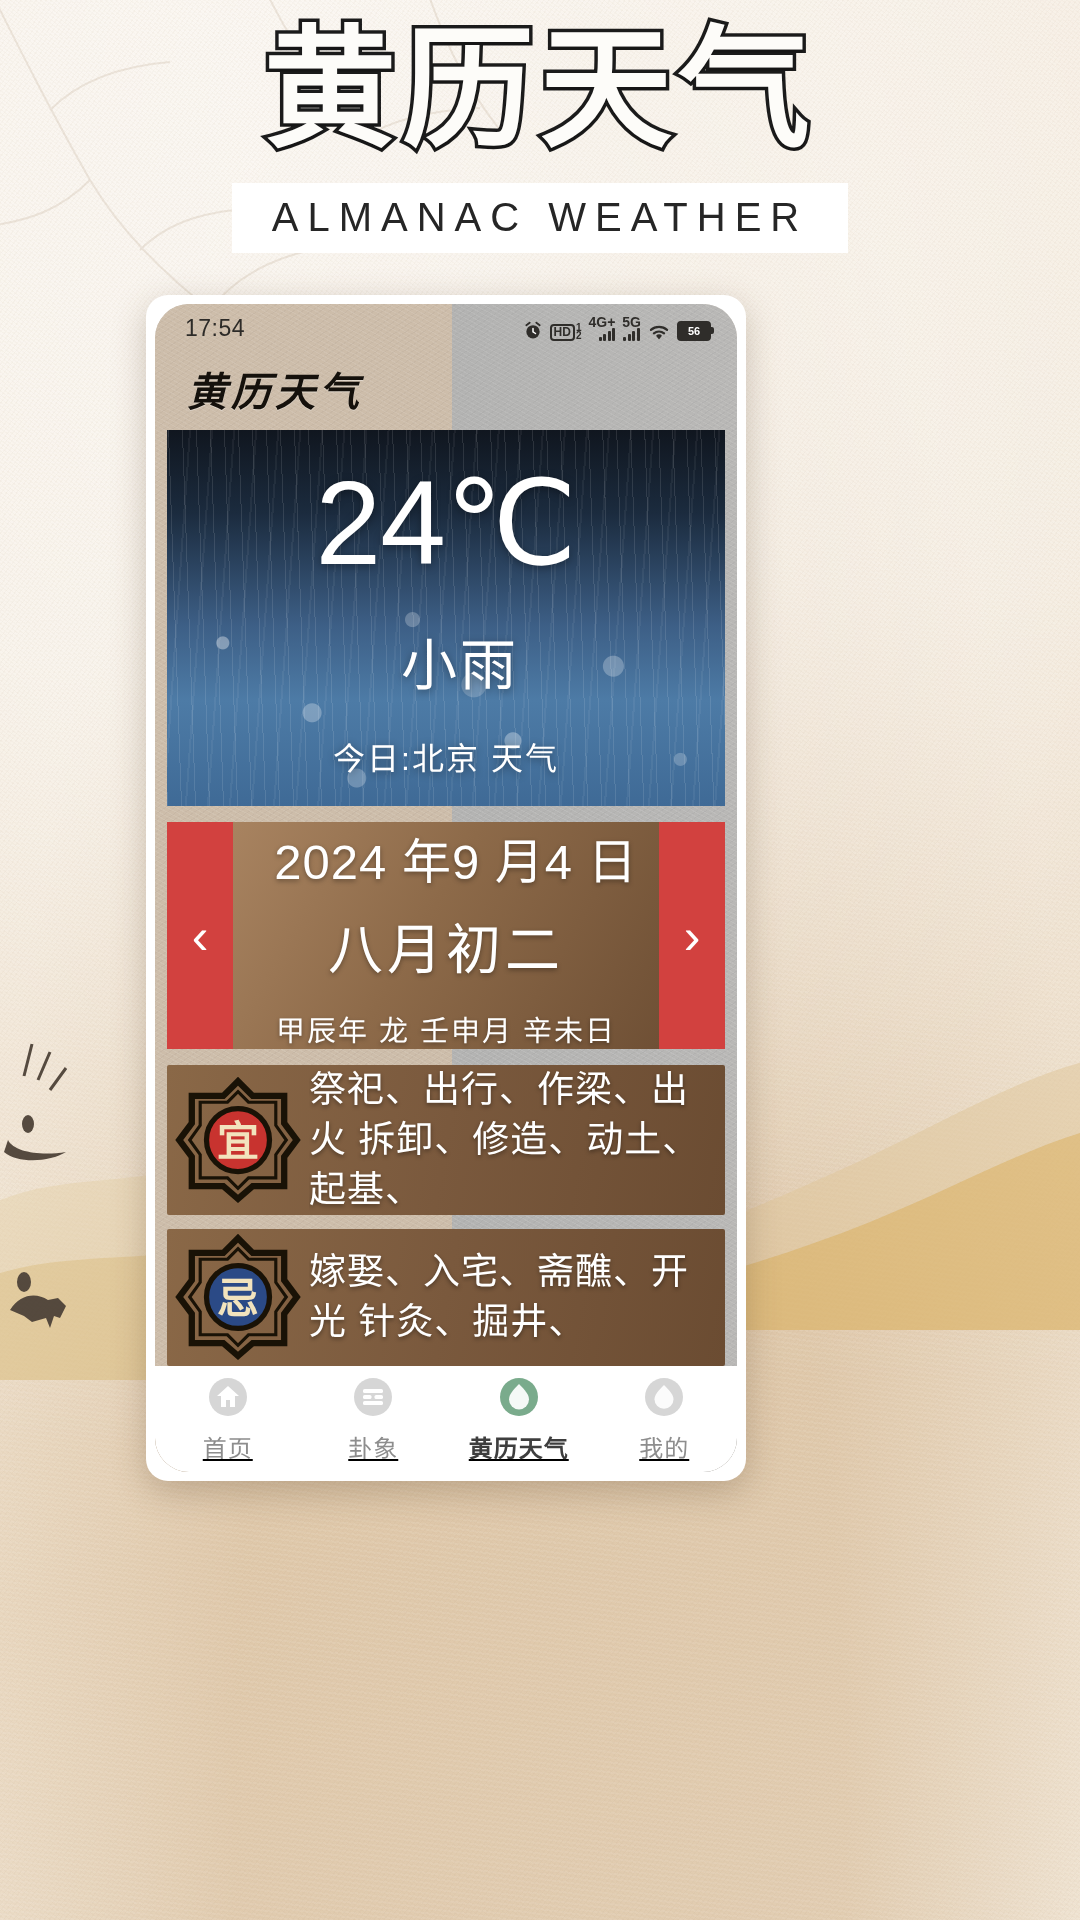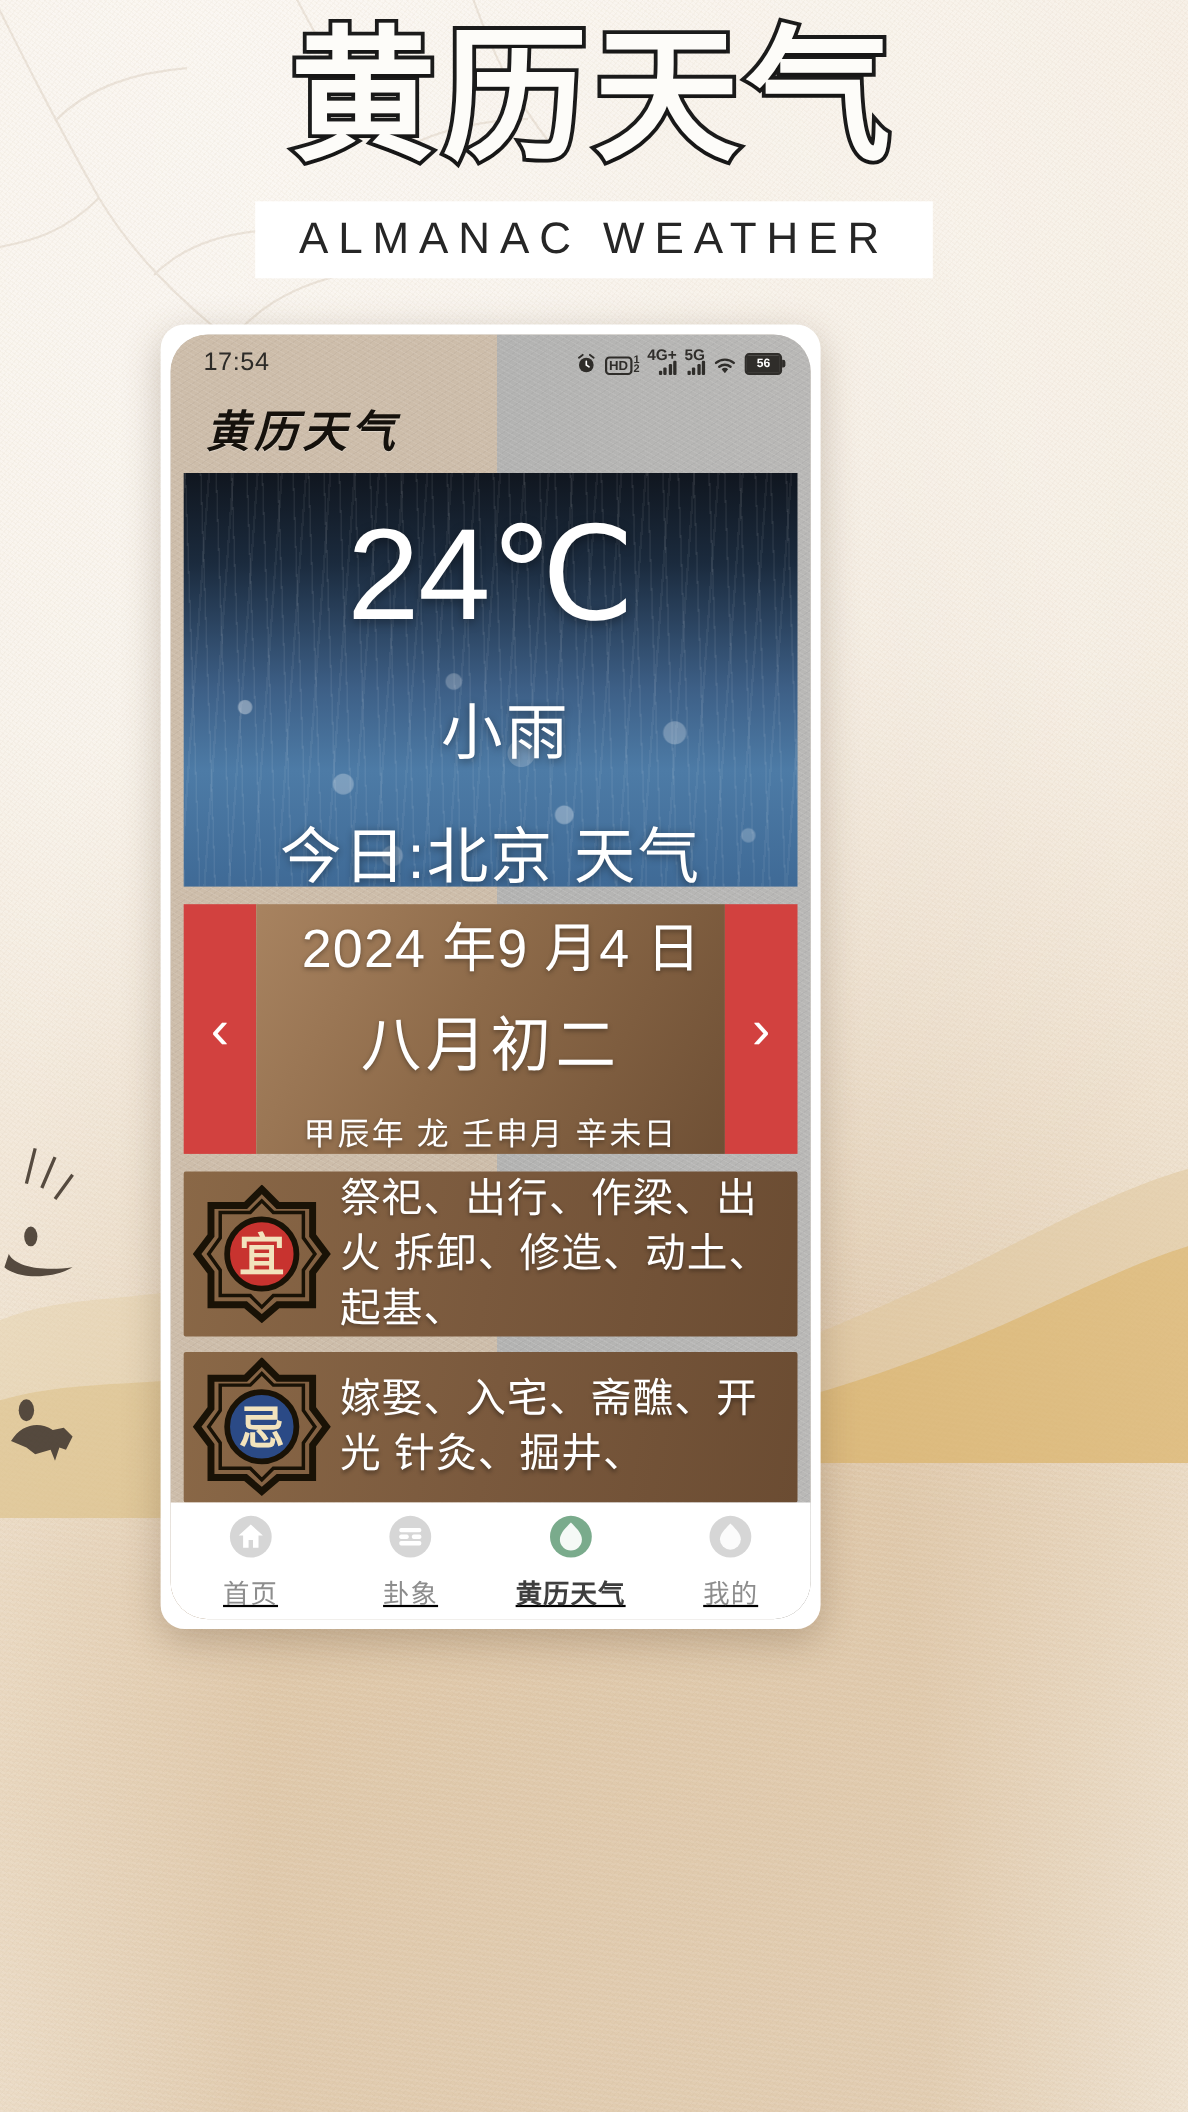--- a/index.html
+++ b/index.html
@@ -110,21 +110,21 @@
       radial-gradient(circle at 80% 40%, rgba(255,255,255,.32) 0 10px, rgba(0,0,0,0) 11px),
       radial-gradient(circle at 92% 80%, rgba(255,255,255,.28) 0 6px, rgba(0,0,0,0) 7px),
       radial-gradient(circle at 34% 88%, rgba(255,255,255,.30) 0 9px, rgba(0,0,0,0) 10px),
       radial-gradient(circle at 55% 48%, rgba(255,255,255,.25) 0 12px, rgba(0,0,0,0) 13px);}
   .weather-inner{position:relative;z-index:3;height:100%;display:flex;flex-direction:column;
     align-items:center;justify-content:flex-start;padding-top:34px;box-sizing:border-box;color:#fff;}
   .temp{font-size:118px;font-weight:400;line-height:1;letter-spacing:-1px;
     text-shadow:0 2px 10px rgba(0,0,0,.35);}
   .cond{font-size:56px;margin-top:38px;letter-spacing:3px;
     text-shadow:0 2px 8px rgba(0,0,0,.4);margin-left:28px;}
-  .city{font-size:56px;margin-top:32px;letter-spacing:2px;
+  .city{font-size:32px;margin-top:32px;letter-spacing:2px;
     text-shadow:0 2px 8px rgba(0,0,0,.45);}
 
   
   .datecard{position:relative;z-index:2;margin:16px 12px 0;height:248px;display:flex;
     background:linear-gradient(120deg,#a8seven 0%,#9a7b59 0%,#7c5c3e 55%,#6d4e33 100%);}
   .arrow{width:66px;background:#d2413f;display:flex;align-items:center;justify-content:center;
     color:#fff;font-size:50px;font-weight:300;line-height:1;user-select:none;}
   .arrow.right{background:#d2413f;}
   .date-mid{flex:1;display:flex;flex-direction:column;align-items:center;justify-content:center;
     color:#fff;
@@ -219,21 +219,21 @@
         </span>
         <span class="si" style="flex-direction:column;align-items:flex-end">
           <span class="net-label">4G+</span>
           <span class="bars">
               <i></i>
               <i></i>
               <i></i>
               <i></i>
             </span>
         </span>
-        <span class="si" style="flex-direction:column;align-items:flex-end">
+        <span class="si" style="flex-direction:column;align-items:center">
           <span class="net-label">5G</span>
           <span class="bars">
               <i></i>
               <i></i>
               <i></i>
               <i></i>
             </span>
         </span>
         <span class="si">
           <svg width="22" height="17" viewBox="0 0 24 18">

